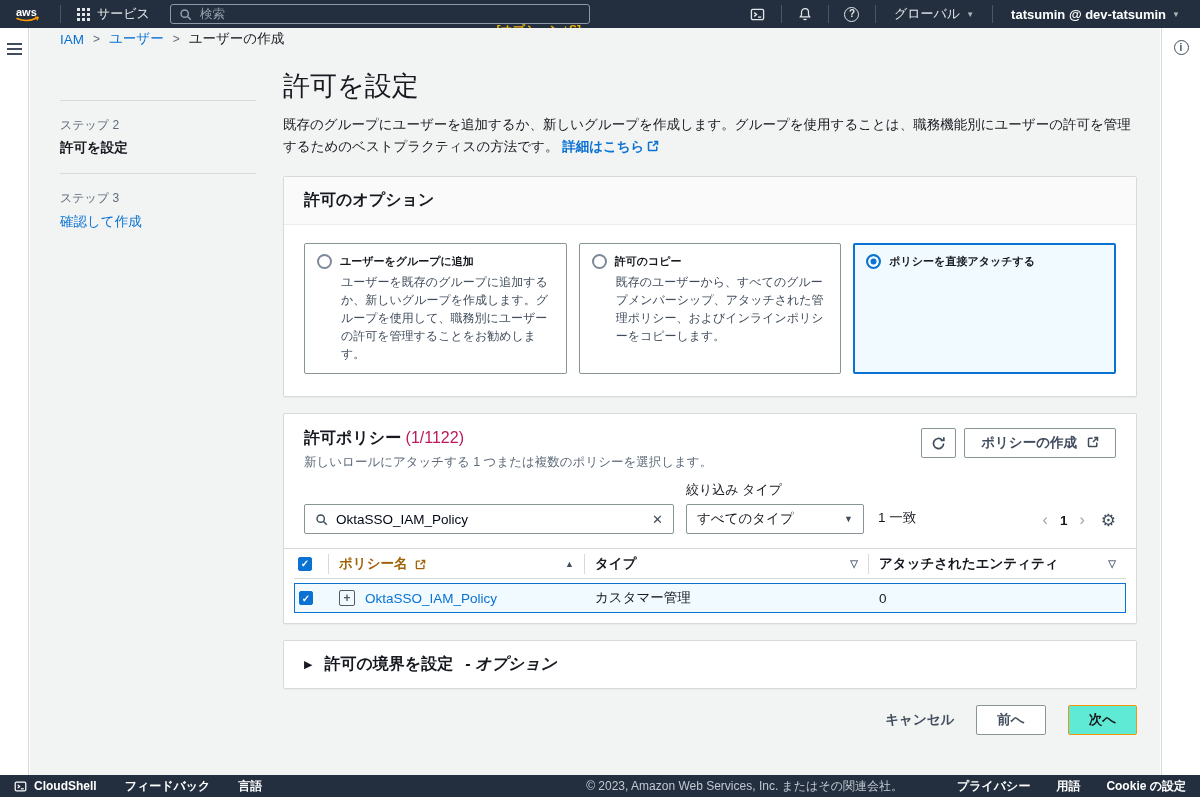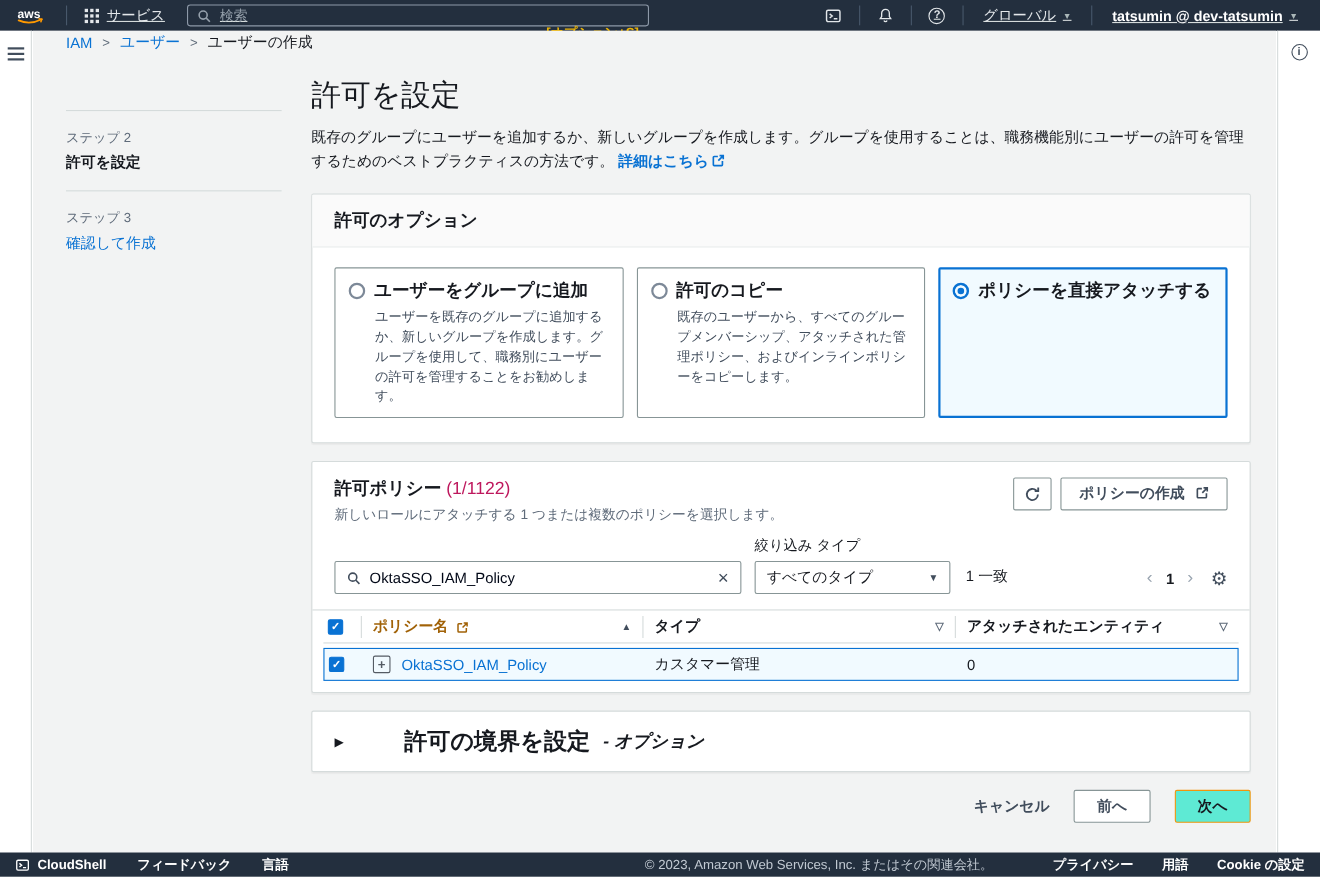--- a/index.html
+++ b/index.html
@@ -8,21 +8,21 @@
     position: relative;
     font-family: "Liberation Sans", sans-serif;
     background: #ffffff;
     color: #16191f;
     overflow: hidden;
   }
   
   .topnav {
     position: absolute; top:0; left:0; width:1200px; height:28px;
     background:#232f3e; display:flex; align-items:center;
-    padding:14px 10px; color:#d5dbdb; font-size:13px;text-decoration:underline;
+    padding:14px 10px; color:#d5dbdb; font-size:13px;
   }
   .aws-logo { display:flex; align-items:center; margin:0 10px 0 4px; cursor:pointer; }
   .nav-divider { width:1px; height:18px; background:#48586b; margin:0 8px; }
   .nav-item { display:flex; align-items:center; gap:7px; background:none; border:none;
     color:#e3e7ea; font-size:13px; font-family:inherit; padding:0 8px; height:28px; cursor:pointer; }
   .grid-icon { display:grid; grid-template-columns:repeat(3,3px); grid-template-rows:repeat(3,3px); gap:2px; }
   .grid-icon i { background:#e3e7ea; width:3px; height:3px; }
   .nav-search {
     margin-left:12px; width:420px; height:20px; border:1px solid #8d99a8; border-radius:3px;
     display:flex; align-items:center; gap:8px; padding:0 8px; color:#95a0ab; cursor:text;
@@ -66,21 +66,21 @@
   
   .container { background:#fff; border:1px solid #d5dbdb; border-radius:2px; margin-bottom:16px;
     box-shadow:0 1px 1px rgba(0,0,0,.04); }
   .container-header { background:#fafafa; border-bottom:1px solid #eaeded; padding:13px 20px; }
   .container-title { font-size:16px; font-weight:bold; }
   .count { font-weight:400; color:#be185d; }
   
   .tiles { display:flex; gap:12px; padding:18px 20px 22px; }
   .tile { flex:1; border:1px solid #879596; border-radius:2px; background:#fff; padding:10px 12px; cursor:pointer; }
   .tile.selected { border:2px solid #0972d3; background:#f1faff; padding:9px 11px; }
-  .tile-head { display:flex; align-items:center; gap:8px; font-size:16px; font-weight:bold; }
+  .tile-head { display:flex; align-items:flex-end; gap:8px; font-size:11px; font-weight:bold; }
   .tile-desc { font-size:12px; line-height:1.5; color:#414d5c; margin:4px 0 0 24px; }
   .radio { width:15px; height:15px; border-radius:50%; border:2px solid #7d8998; background:#fff; flex:none; }
   .radio.checked { border:2px solid #0972d3; background:#0972d3; box-shadow:inset 0 0 0 2.5px #f1faff; }
   
   .pol-header { display:flex; justify-content:space-between; align-items:flex-start; padding:14px 20px 4px; }
   .pol-sub { font-size:12.5px; color:#5f6b7a; margin-top:5px; }
   .btn-row { display:flex; gap:8px; }
   .btn { background:#fff; border:1px solid #879596; border-radius:2px; color:#414d5c;
     font-family:inherit; font-size:13.5px; font-weight:bold; padding:5px 16px; cursor:pointer;
     display:flex; align-items:center; gap:7px; }
@@ -118,21 +118,21 @@
     border:1px solid #0972d3; font-size:13.5px; cursor:pointer; }
   .ccell { display:flex; align-items:center; gap:10px; padding:0 10px; }
   .checkbox { width:14px; height:14px; border-radius:2px; background:#0972d3; border:1px solid #0972d3;
     color:#fff; font-size:10px; font-weight:bold; display:inline-flex; align-items:center; justify-content:center; cursor:pointer; flex:none; }
   .expand-box { width:16px; height:16px; border:1.5px solid #545b64; border-radius:2px; color:#545b64;
     display:inline-flex; align-items:center; justify-content:center; font-size:12px; font-weight:bold; line-height:1; cursor:pointer; flex:none; }
   .policy-link { color:#0972d3; text-decoration:none; cursor:pointer; }
   
   .expander { display:flex; align-items:center; gap:12px; padding:13px 20px; cursor:pointer; }
   .tri { font-size:11px; color:#16191f; }
-  .expander .t1 { font-size:21px; font-weight:bold;margin-left:43px; }
+  .expander .t1 { font-size:16px; font-weight:bold; }
   .expander .t2 { font-size:16px; font-weight:bold; font-style:italic; }
   
   .actions { display:flex; justify-content:flex-end; align-items:center; gap:22px; margin-top:6px; }
   .link-btn { background:none; border:none; font-family:inherit; font-size:13.5px; font-weight:bold; color:#414d5c; cursor:pointer; }
   .btn.primary { background:#5eead4; border-color:#f1950c; color:#16191f; padding:5px 20px; }
   
   .footerbar { position:absolute; left:0; bottom:0; width:1200px; height:22px; background:#232f3e;
     display:flex; align-items:center; padding:0 14px; font-size:12px; color:#d5dbdb; gap:28px; }
   .f-item { background:none; border:none; color:#ffffff; font-family:inherit; font-size:12px; font-weight:bold;
     display:flex; align-items:center; gap:7px; cursor:pointer; }

